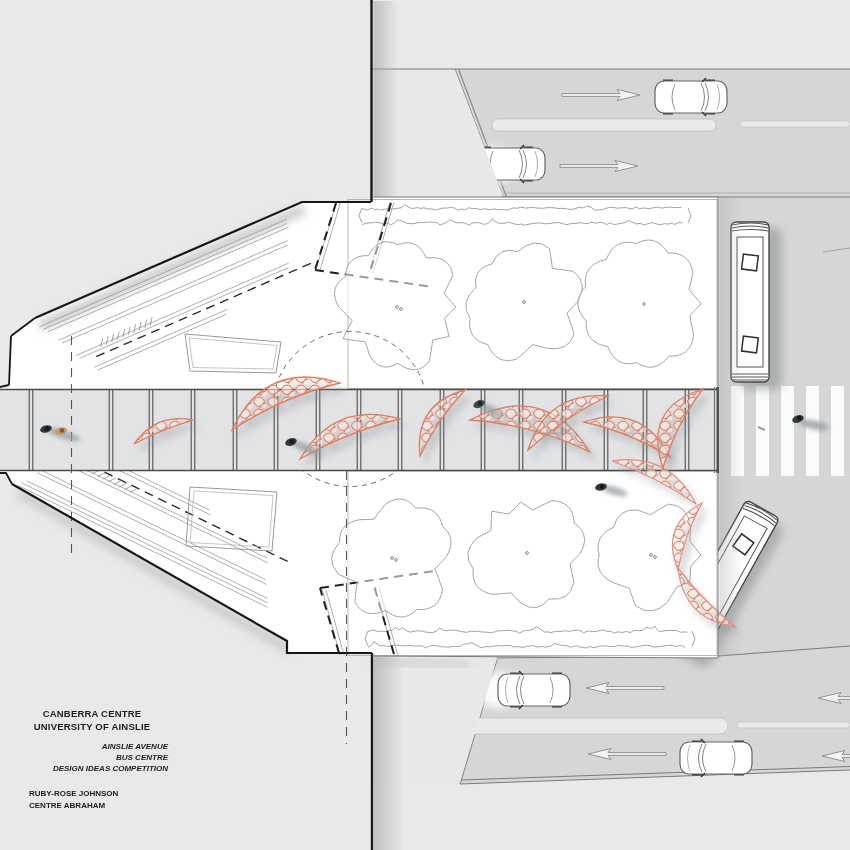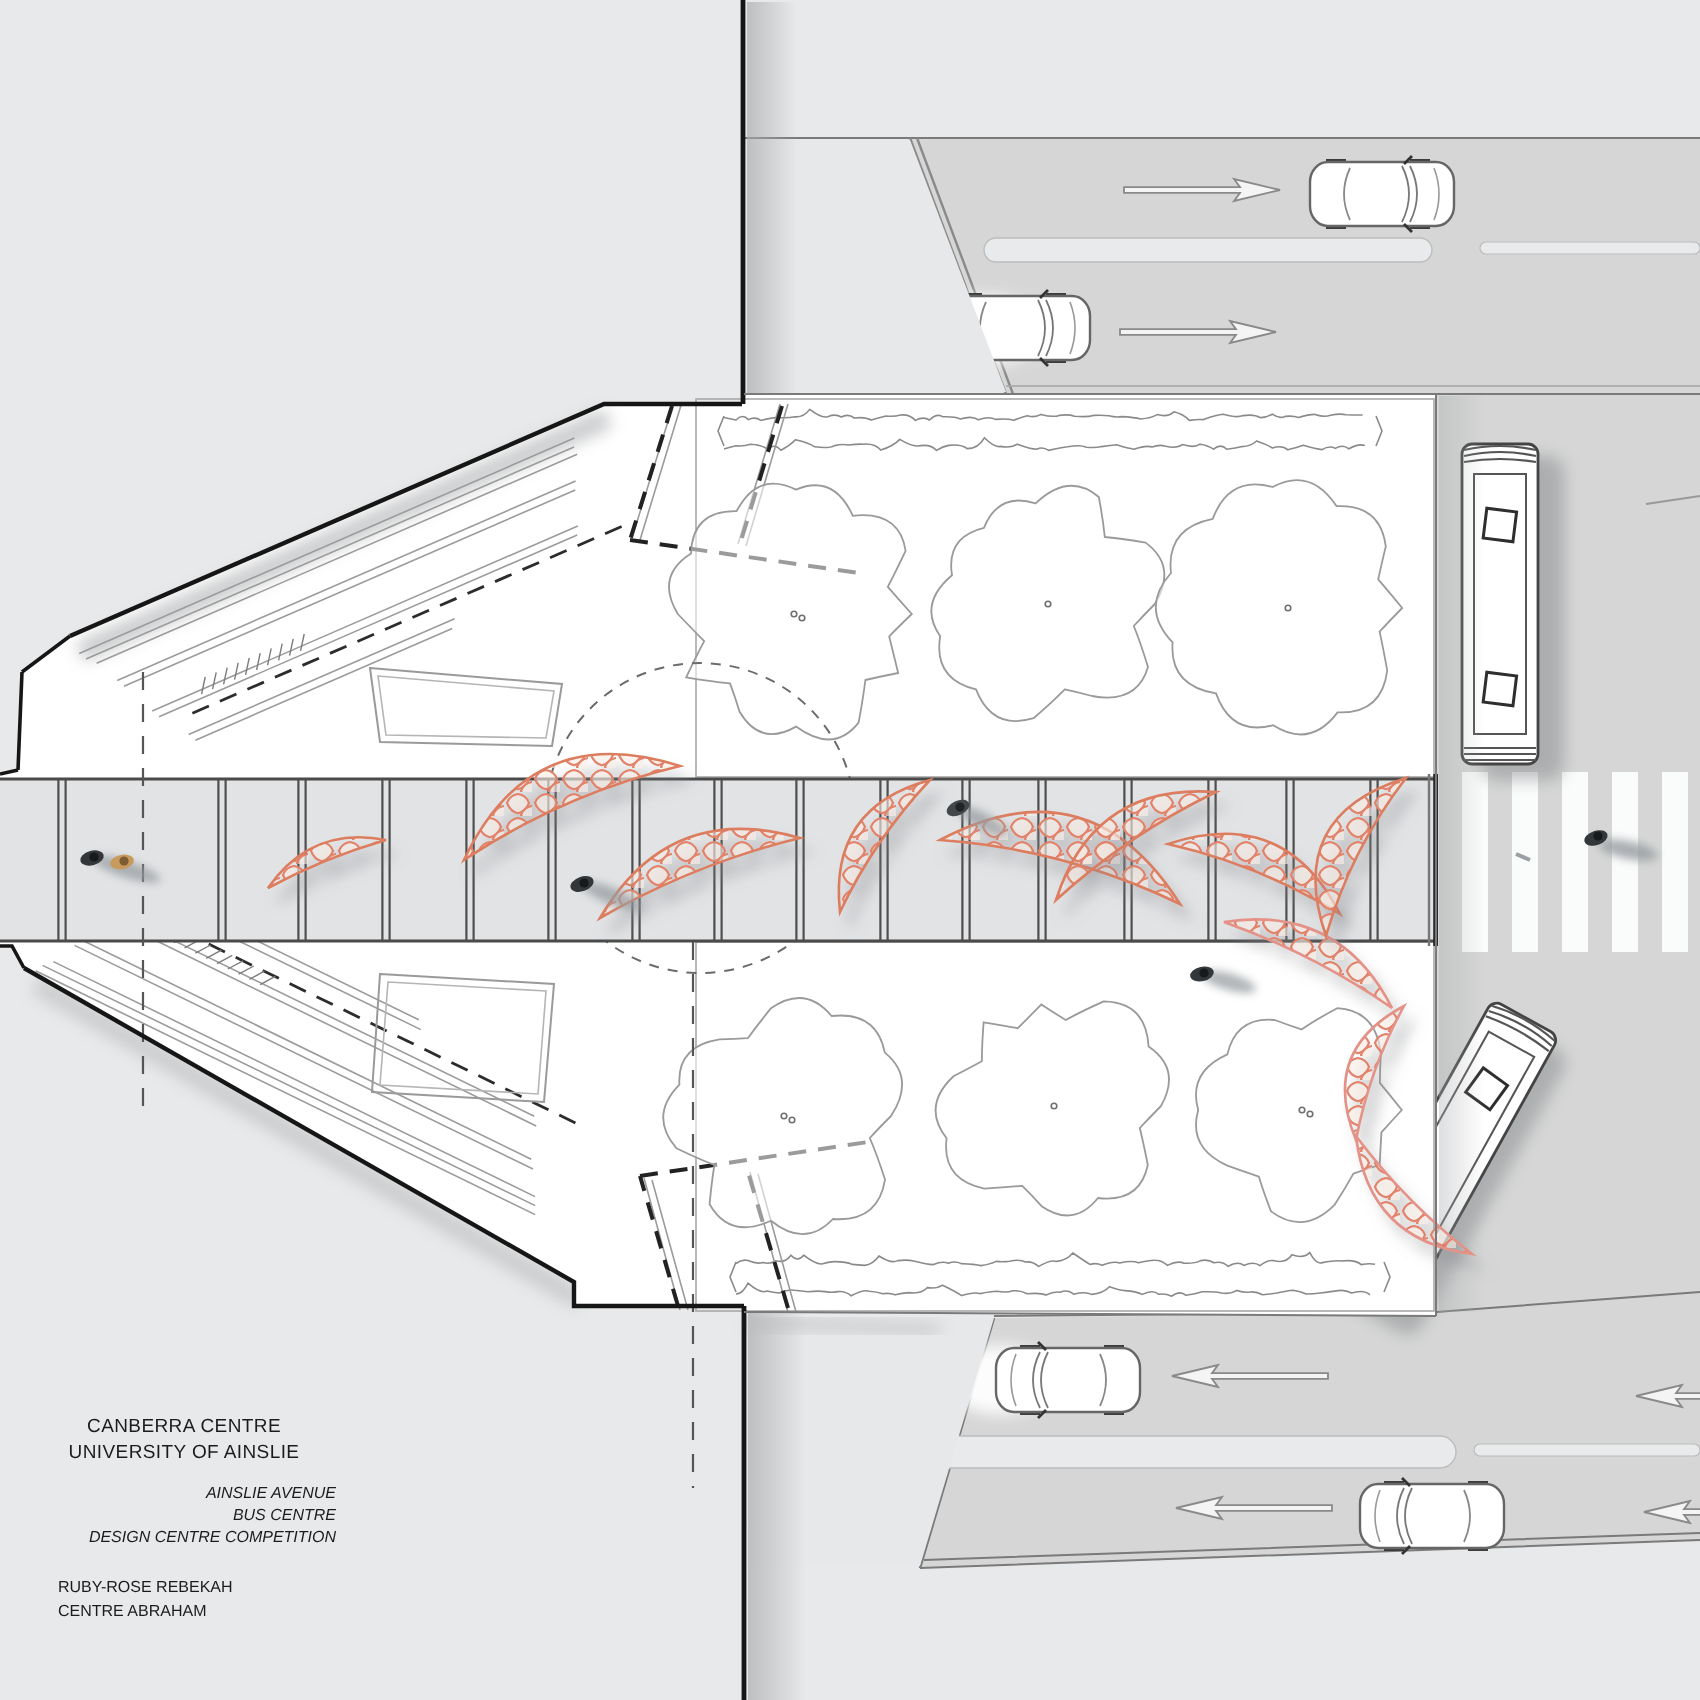--- a/index.html
+++ b/index.html
@@ -4,21 +4,21 @@
 <style>
   :root{
     --c-bg:#e8e9ea; --c-road:#d5d6d5; --c-site:#ffffff; --c-walk:#e2e3e5;
     --c-canopy:#e08a6e; --c-ink:#1c1c1c;
   }
   html,body{margin:0;padding:0;background:#fff;}
   .stage{position:relative;width:850px;height:850px;overflow:hidden;background:var(--c-bg);
          font-family:"Liberation Sans",sans-serif;}
   svg{position:absolute;left:0;top:0;}
   .titleblock{position:absolute;left:16px;top:708px;width:152px;color:var(--c-ink);
-              font-weight:normal;}
+              font-weight:bold;}
   .tb-site{font-size:9.5px;line-height:1.32;text-align:center;letter-spacing:.2px;}
   .tb-project{margin-top:9px;font-size:8px;font-style:italic;line-height:1.35;text-align:right;}
   .tb-authors{margin-top:14px;font-size:8px;line-height:1.5;text-align:left;padding-left:13px;}
 </style>
 </head>
 <body>
 
 <div class="stage">
 <svg id="scene" width="850" height="850" viewBox="0 0 850 850">
   <defs>
@@ -310,20 +310,20 @@
 </svg>
 
 <div class="titleblock">
   <div class="tb-site">
     <div>CANBERRA CENTRE</div>
     <div>UNIVERSITY OF AINSLIE</div>
   </div>
   <div class="tb-project">
     <div>AINSLIE AVENUE</div>
     <div>BUS CENTRE</div>
-    <div>DESIGN CENTRE COMPETITION</div>
+    <div>DESIGN IDEAS COMPETITION</div>
   </div>
   <div class="tb-authors">
-    <div>RUBY-ROSE REBEKAH</div>
+    <div>RUBY-ROSE JOHNSON</div>
     <div>CENTRE ABRAHAM</div>
   </div>
 </div>
 </div>
 
 </body></html>

